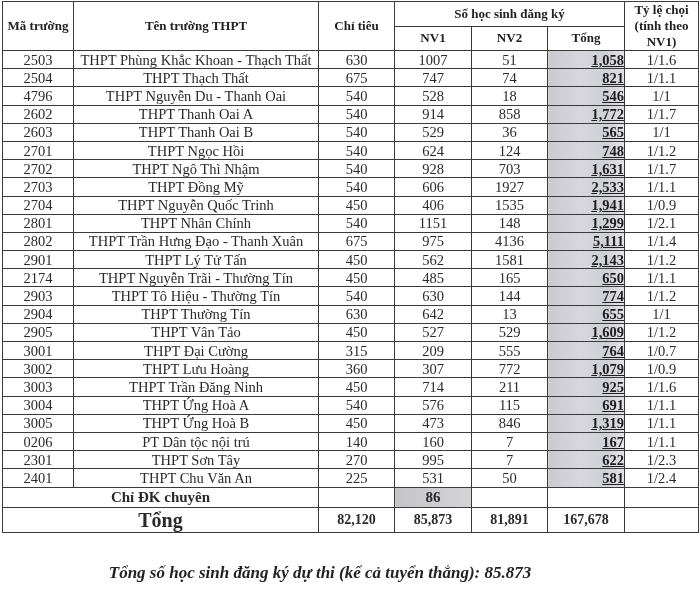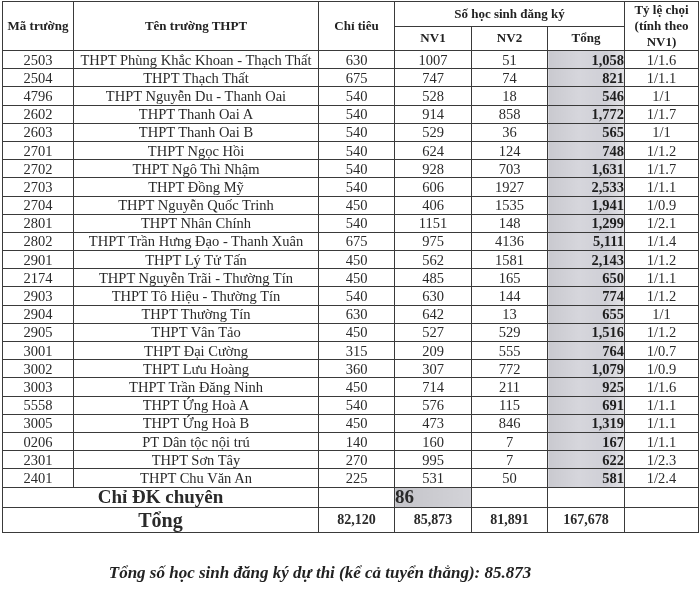--- a/index.html
+++ b/index.html
@@ -17,23 +17,24 @@
   th.h-code { height: 46px; font-family: Liberation Serif, serif; }
   th.h-name { font-size: 13.5px; }
   th.h-group { height: 20px; }
   th.h-sub { height: 26px; font-size: 13.5px; margin-left: 12px; }
   th.h-ratio { font-size: 12px; line-height: 14px; }
   td.c { text-align: center; }
   td.name { padding-left: 4px; text-align: center; }
   td.total {
     text-align: right; padding-right: 6px; font-weight: bold; color: #1e1e1e;
     background: linear-gradient(90deg, #c9c9cf 0%, #d6d6dc 40%, #cfcfd6 75%, #e4e4e8 100%);
+    text-decoration: underline;
   }
-  tr.special td { height: 19px; font-weight: bold; font-size: 19px; }
-  td.shade { background: linear-gradient(90deg, #c4c4c9, #d3d3d8); }
+  tr.special td { height: 19px; font-weight: bold; font-size: 15px; }
+  td.shade { background: linear-gradient(90deg, #c4c4c9, #d3d3d8); text-align: center; }
   tr.sum td { height: 24px; font-weight: bold; font-size: 14px; }
   tr.sum td.sum-label { font-size: 20px; }
   .caption {
     position: absolute; left: 0; top: 563px; width: 640px; text-align: center;
     font-style: italic; font-weight: bold; font-size: 17px; color: #222;
   }
 </style>
 </head>
 <body>
 
@@ -196,21 +197,21 @@
         <td class="c">13</td>
         <td class="total">655</td>
         <td class="c">1/1</td>
       </tr>
       <tr>
         <td class="c">2905</td>
         <td class="name">THPT Vân Tảo</td>
         <td class="c">450</td>
         <td class="c">527</td>
         <td class="c">529</td>
-        <td class="total">1,516</td>
+        <td class="total">1,609</td>
         <td class="c">1/1.2</td>
       </tr>
       <tr>
         <td class="c">3001</td>
         <td class="name">THPT Đại Cường</td>
         <td class="c">315</td>
         <td class="c">209</td>
         <td class="c">555</td>
         <td class="total">764</td>
         <td class="c">1/0.7</td>
@@ -227,21 +228,21 @@
       <tr>
         <td class="c">3003</td>
         <td class="name">THPT Trần Đăng Ninh</td>
         <td class="c">450</td>
         <td class="c">714</td>
         <td class="c">211</td>
         <td class="total">925</td>
         <td class="c">1/1.6</td>
       </tr>
       <tr>
-        <td class="c">5558</td>
+        <td class="c">3004</td>
         <td class="name">THPT Ứng Hoà A</td>
         <td class="c">540</td>
         <td class="c">576</td>
         <td class="c">115</td>
         <td class="total">691</td>
         <td class="c">1/1.1</td>
       </tr>
       <tr>
         <td class="c">3005</td>
         <td class="name">THPT Ứng Hoà B</td>

